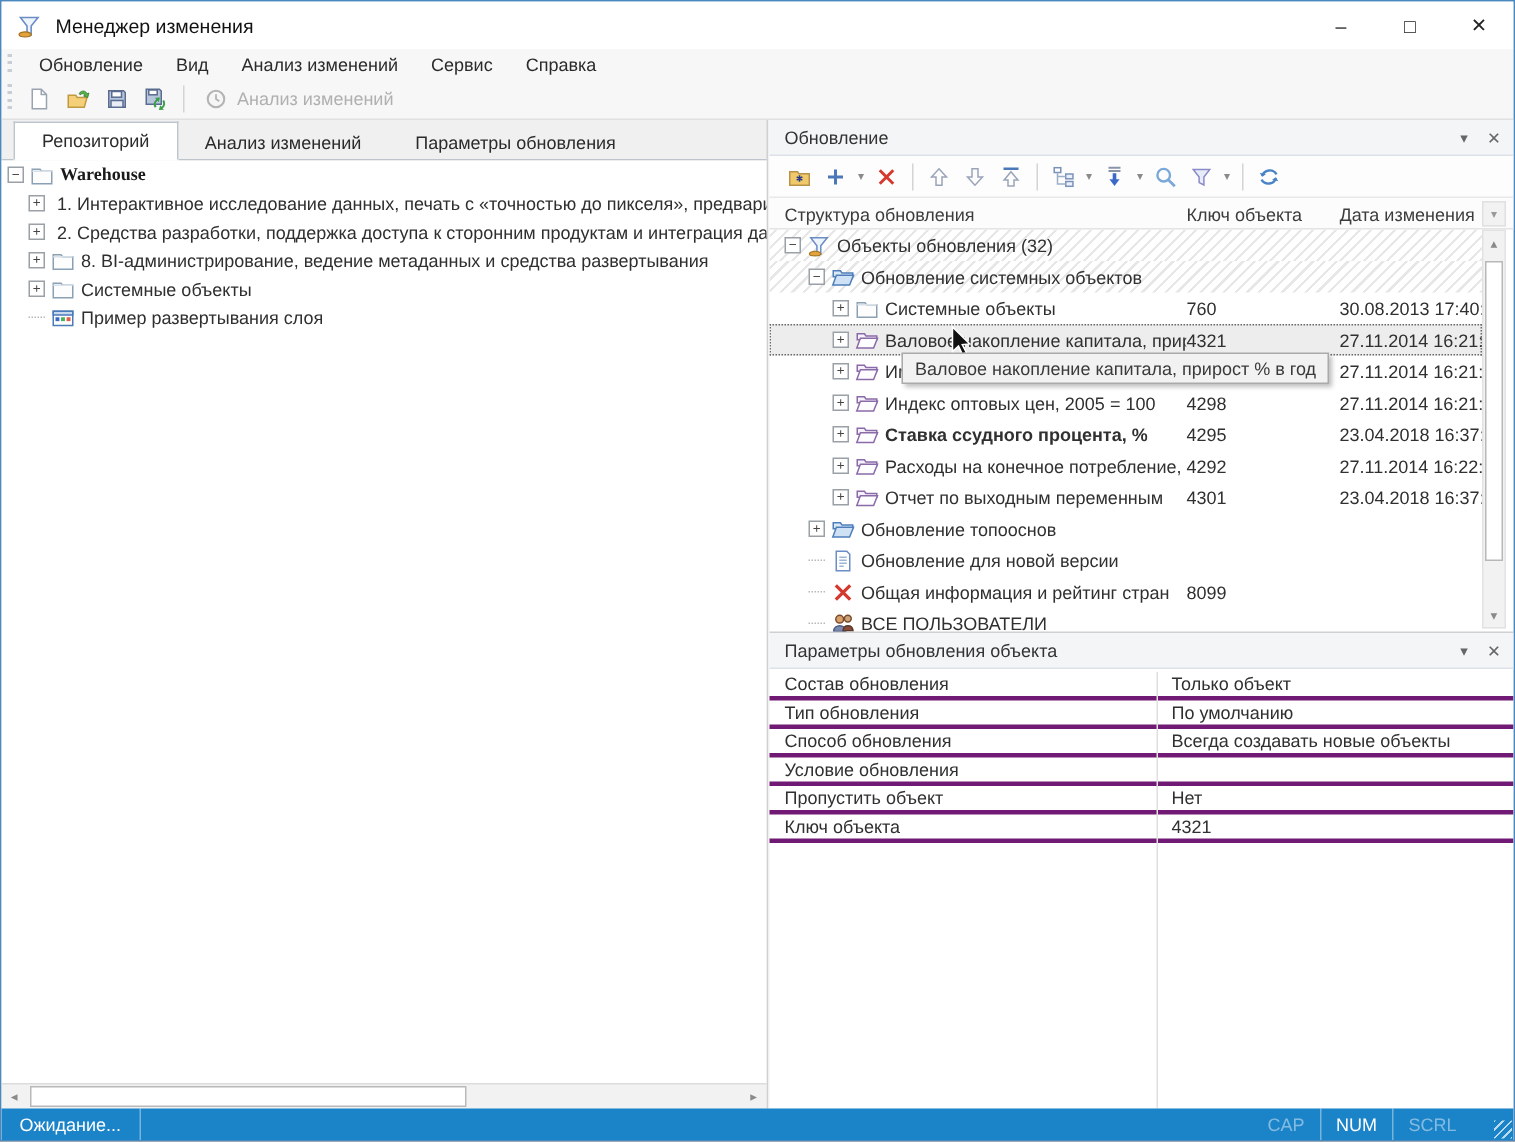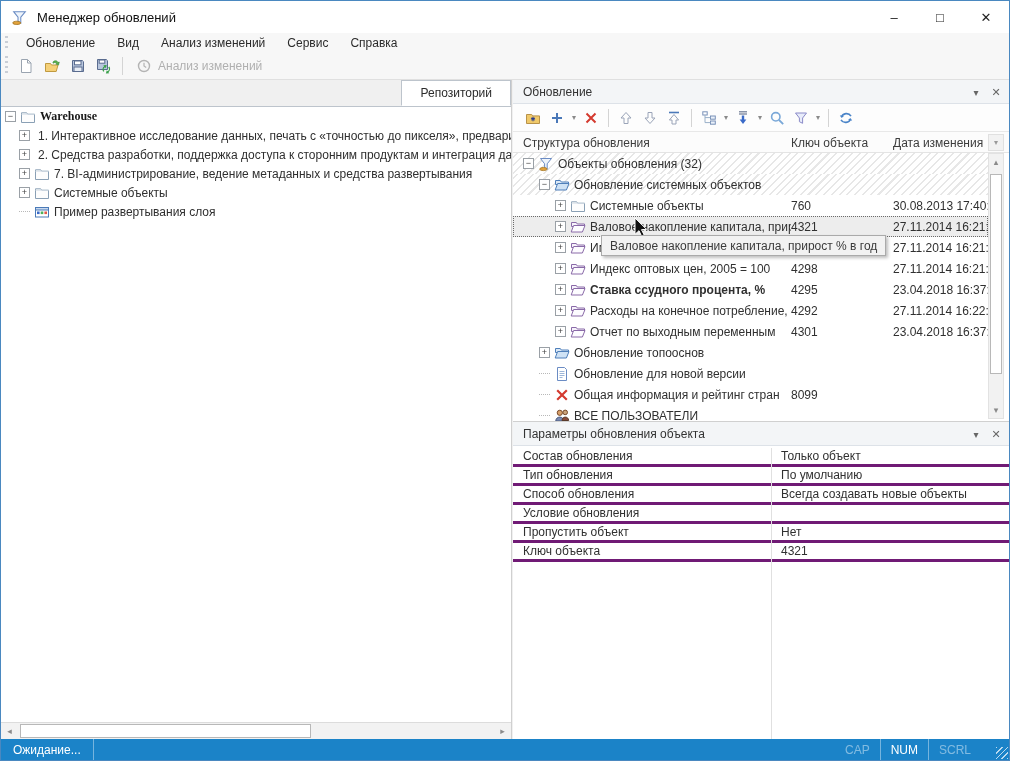--- a/index.html
+++ b/index.html
@@ -22,21 +22,21 @@
   .menu-item{padding:2px 11px;color:#2b2b2b;}
   
   .toolbar{position:absolute;left:0;top:52px;right:0;height:27px;background:#f7f7f7;border-bottom:1px solid #e0e0e0;display:flex;align-items:center;padding-left:12px;}
   .tb-btn{width:26px;height:24px;display:flex;align-items:center;justify-content:center;}
   .tb-sep{width:1px;height:18px;background:#d4d4d4;margin:0 5px;}
   .tb-disabled{display:flex;align-items:center;color:#b0b0b0;padding:0 8px;}
   .tb-disabled .ic{margin-right:6px;}
   .ic{width:16px;height:16px;display:block;}
   
   .left-panel{position:absolute;left:0;top:79px;width:511px;bottom:21px;background:#f0f0f0;border-right:1px solid #d0d0d0;}
-  .tabstrip{position:absolute;left:0;top:0;right:0;height:27px;border-bottom:1px solid #bdc4cc;display:flex;align-items:flex-end;padding-left:8px;flex-direction:column;}
+  .tabstrip{position:absolute;left:0;top:0;right:0;height:27px;border-bottom:1px solid #bdc4cc;display:flex;align-items:flex-end;padding-left:8px;}
   .tab{padding:5px 18px;color:#2b2b2b;margin-bottom:-1px;}
   .tab.active{background:#fff;border:1px solid #bdc4cc;border-bottom:1px solid #fff;}
   .tree-area{position:absolute;left:0;top:27px;right:0;bottom:17px;background:#fff;overflow:hidden;}
   .tree-row{position:relative;height:19px;display:flex;align-items:center;white-space:nowrap;overflow:hidden;}
   .tree-row .lbl{margin-left:4px;color:#2f2f2f;}
   .tree-row.bold .lbl{font-weight:bold;color:#1a1a1a;font-family:Liberation Serif, serif;}
   .expander{flex:0 0 11px;width:11px;height:11px;border:1px solid #9aa0a6;background:#fff;
             display:inline-flex;align-items:center;justify-content:center;font-size:9px;line-height:9px;color:#444;margin-right:4px;}
   .no-expander{flex:0 0 11px;width:11px;height:1px;border-top:1px dotted #b8b8b8;margin-right:4px;}
   .hscroll{position:absolute;left:0;bottom:0;right:0;height:17px;background:#f2f2f2;border-top:1px solid #dcdcdc;}
@@ -212,21 +212,21 @@
     </symbol>
   </defs>
 </svg>
 
 <div class="window">
 
   <div class="titlebar">
     <svg class="app-ic">
         <use href="#app-icon"></use>
       </svg>
-    <span class="title-text">Менеджер обновлений</span>
+    <span class="title-text">Менеджер изменения</span>
     <div class="win-btns">
       <div class="win-btn">–</div>
       <div class="win-btn">□</div>
       <div class="win-btn">✕</div>
     </div>
   </div>
 
   <div class="menubar">
     <div class="grip"></div>
     <div id="menu-items" style="display:flex;">
@@ -297,21 +297,21 @@
           <svg class="ic">
             <use href="#folder-icon"></use>
           </svg>
           <div class="lbl" style="display: inline;">2. Средства разработки, поддержка доступа к сторонним продуктам и интеграция да</div>
         </div>
         <div class="tree-row" style="padding-left: 18px;">
           <div class="expander">+</div>
           <svg class="ic">
             <use href="#folder-icon"></use>
           </svg>
-          <div class="lbl" style="display: inline;">7. BI-администрирование, ведение метаданных и средства развертывания</div>
+          <div class="lbl" style="display: inline;">8. BI-администрирование, ведение метаданных и средства развертывания</div>
         </div>
         <div class="tree-row" style="padding-left: 18px;">
           <div class="expander">+</div>
           <svg class="ic">
             <use href="#folder-icon"></use>
           </svg>
           <div class="lbl" style="display: inline;">Системные объекты</div>
         </div>
         <div class="tree-row" style="padding-left: 18px;">
           <div class="no-expander"></div>

